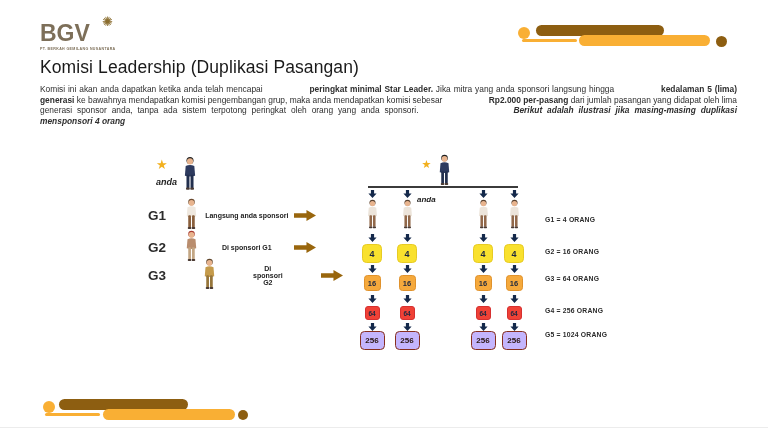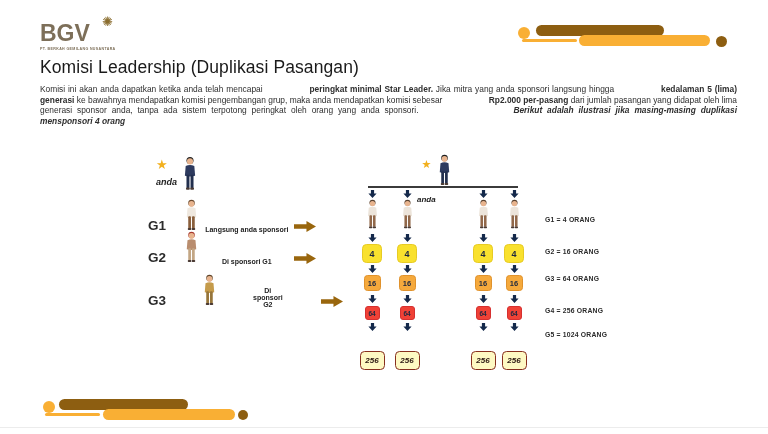--- a/index.html
+++ b/index.html
@@ -31,37 +31,37 @@
   .p-g2{--hair:#a83a30;--shirt:#b98d6e;--pants:#c3a684;}
   .p-g3{--hair:#5f452a;--shirt:#c59b4b;--pants:#96753a;}
   .p-g4{--hair:#2a2a2a;--shirt:#7a5a41;--pants:#8495a6;}
   .p-g5{--hair:#c0392b;--shirt:#4a6fa5;--pants:#c9a368;}
   .p-col{--hair:#5a4330;--shirt:#ece4da;--pants:#91684a;}
   
   .anda-left{position:absolute;left:148px;top:156px;width:60px;height:40px;}
   .anda-right{position:absolute;left:408px;top:154px;width:60px;height:36px;}
   .star{color:#F2B01E;font-size:13px;line-height:13px;display:block;}
   .anda-label{font-size:9px;font-weight:bold;font-style:italic;color:#222;}
-  .gen-row{position:absolute;left:148px;width:170px;height:36px;display:flex;align-items:flex-end;}
+  .gen-row{position:absolute;left:148px;width:170px;height:36px;display:flex;align-items:center;}
   .gen-label{width:34px;font-size:13.5px;font-weight:bold;color:#2b2b2b;}
   .gen-person{width:20px;display:flex;justify-content:center;}
   .gen-desc{width:92px;font-size:7px;font-weight:bold;color:#222;text-align:center;}
   .gen-arrow{width:24px;margin-left:2px;display:flex;align-items:center;}
   
   .tree-line{position:absolute;left:368px;top:186px;width:150px;height:2px;background:#3b3b3b;}
   .tcol{position:absolute;top:190px;width:24px;display:flex;flex-direction:column;align-items:center;}
   .tcol-1{left:360px;} .tcol-2{left:395px;} .tcol-3{left:471px;} .tcol-4{left:502px;}
   .darr{flex:none;}
   .tcol .person{margin-top:1px;}
   .a2{margin-top:3px;} .a3{margin-top:2px;} .a4{margin-top:4px;} .a5{margin-top:3px;}
   .nbox{flex:none;display:flex;align-items:center;justify-content:center;font-weight:bold;color:#1d2840;border-radius:4.5px;}
   .box4{margin-top:2px;width:18px;height:17px;background:#F9E12E;border:1px solid #e7cb24;font-size:9px;}
   .box16{margin-top:2px;width:15px;height:14px;background:#F5A93C;border:1px solid #e0922c;font-size:7.5px;border-radius:3.5px;}
   .box64{margin-top:3px;width:13px;height:12px;background:#EF4136;border:1px solid #d63030;font-size:6.5px;border-radius:3px;}
-  .box256{margin-top:20px;width:23px;height:17px;background:#fef9c3;border:1px solid #872f1e;font-size:8px;color:#2a1510;font-style:italic;}
+  .box256{margin-top:0;width:23px;height:17px;background:#c4b5fd;border:1px solid #872f1e;font-size:8px;color:#2a1510;}
   
   .total{position:absolute;left:545px;font-size:6.8px;font-weight:bold;color:#2b2b2b;letter-spacing:.2px;white-space:nowrap;}
   
   .footer-text{position:absolute;right:28px;top:399px;text-align:right;font-size:7.2px;font-weight:bold;color:#4a4a4a;line-height:9px;letter-spacing:.3px;}
   .bottom-edge{position:absolute;left:0;top:427px;width:768px;height:1px;background:#ececec;}
 </style>
 </head>
 <body>
 
 <svg width="0" height="0" style="position:absolute" aria-hidden="true">
@@ -136,21 +136,21 @@
           <use href="#person"></use>
         </svg>
       </span>
     <span class="gen-desc">Di sponsori G1</span>
     <span class="gen-arrow">
         <svg width="22" height="13">
           <use href="#arrow-right" width="22" height="13"></use>
         </svg>
       </span>
   </div>
-  <div class="gen-row" style="top:272px;gap:36px;">
+  <div class="gen-row" style="top:257px;gap:36px;">
     <span class="gen-label">G3</span>
     <span class="gen-person">
         <svg class="person p-g3" width="15" height="34">
           <use href="#person"></use>
         </svg>
       </span>
     <span class="gen-desc">Di sponsori G2</span>
     <span class="gen-arrow">
         <svg width="22" height="13">
           <use href="#arrow-right" width="22" height="13"></use>

